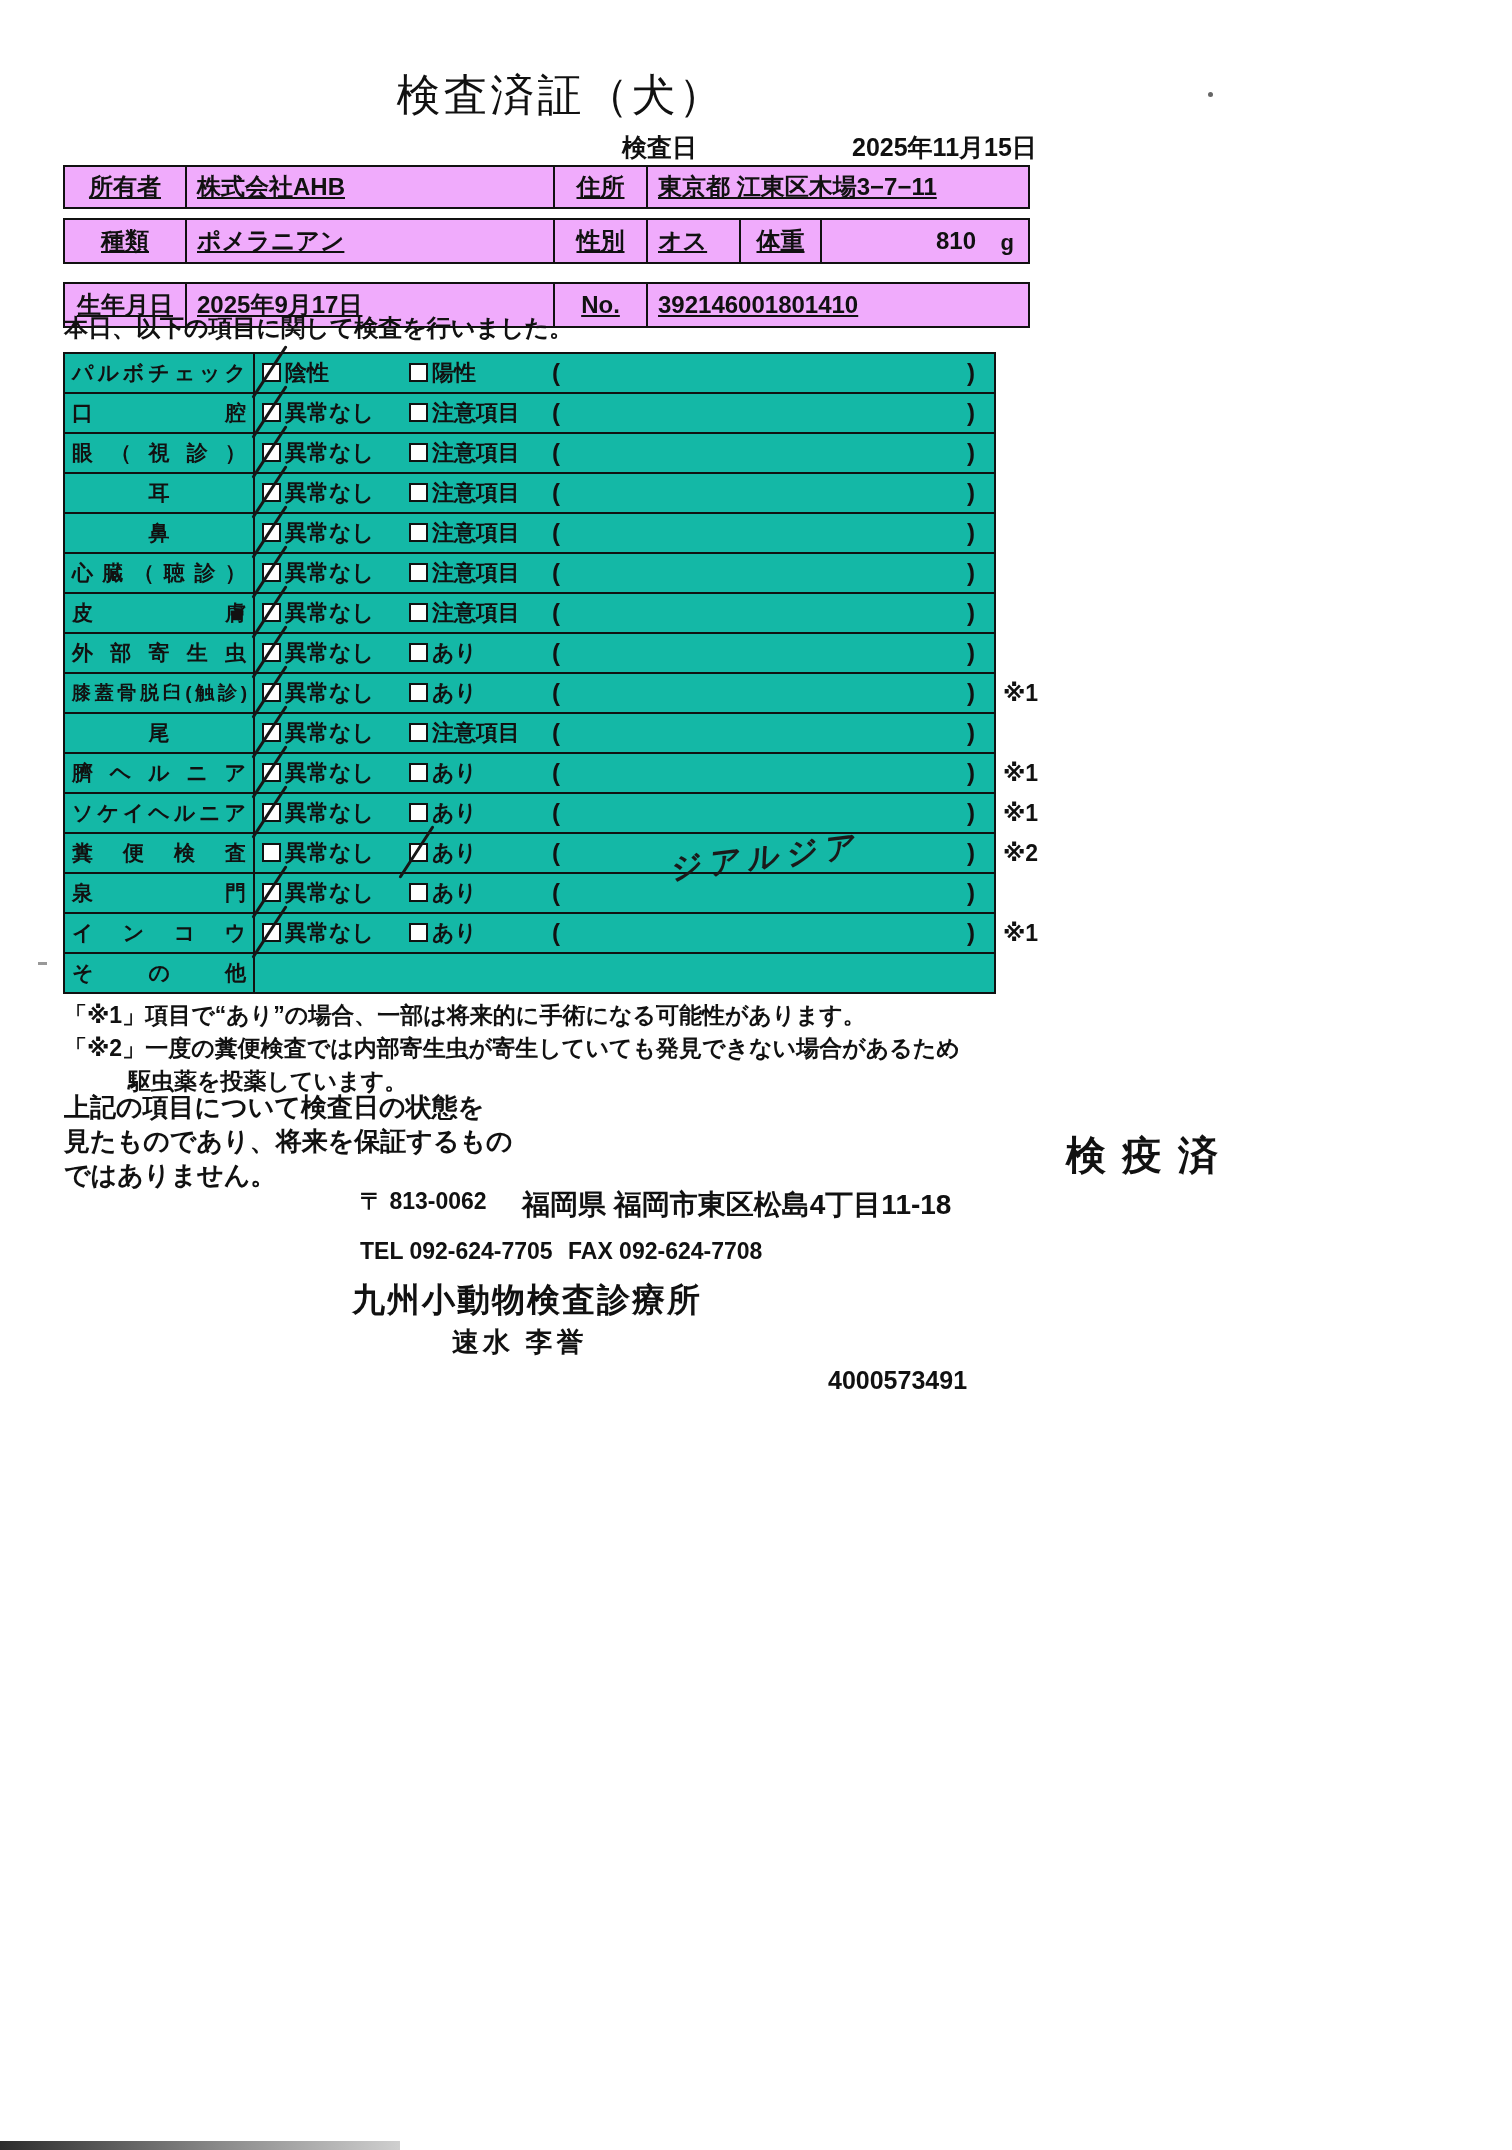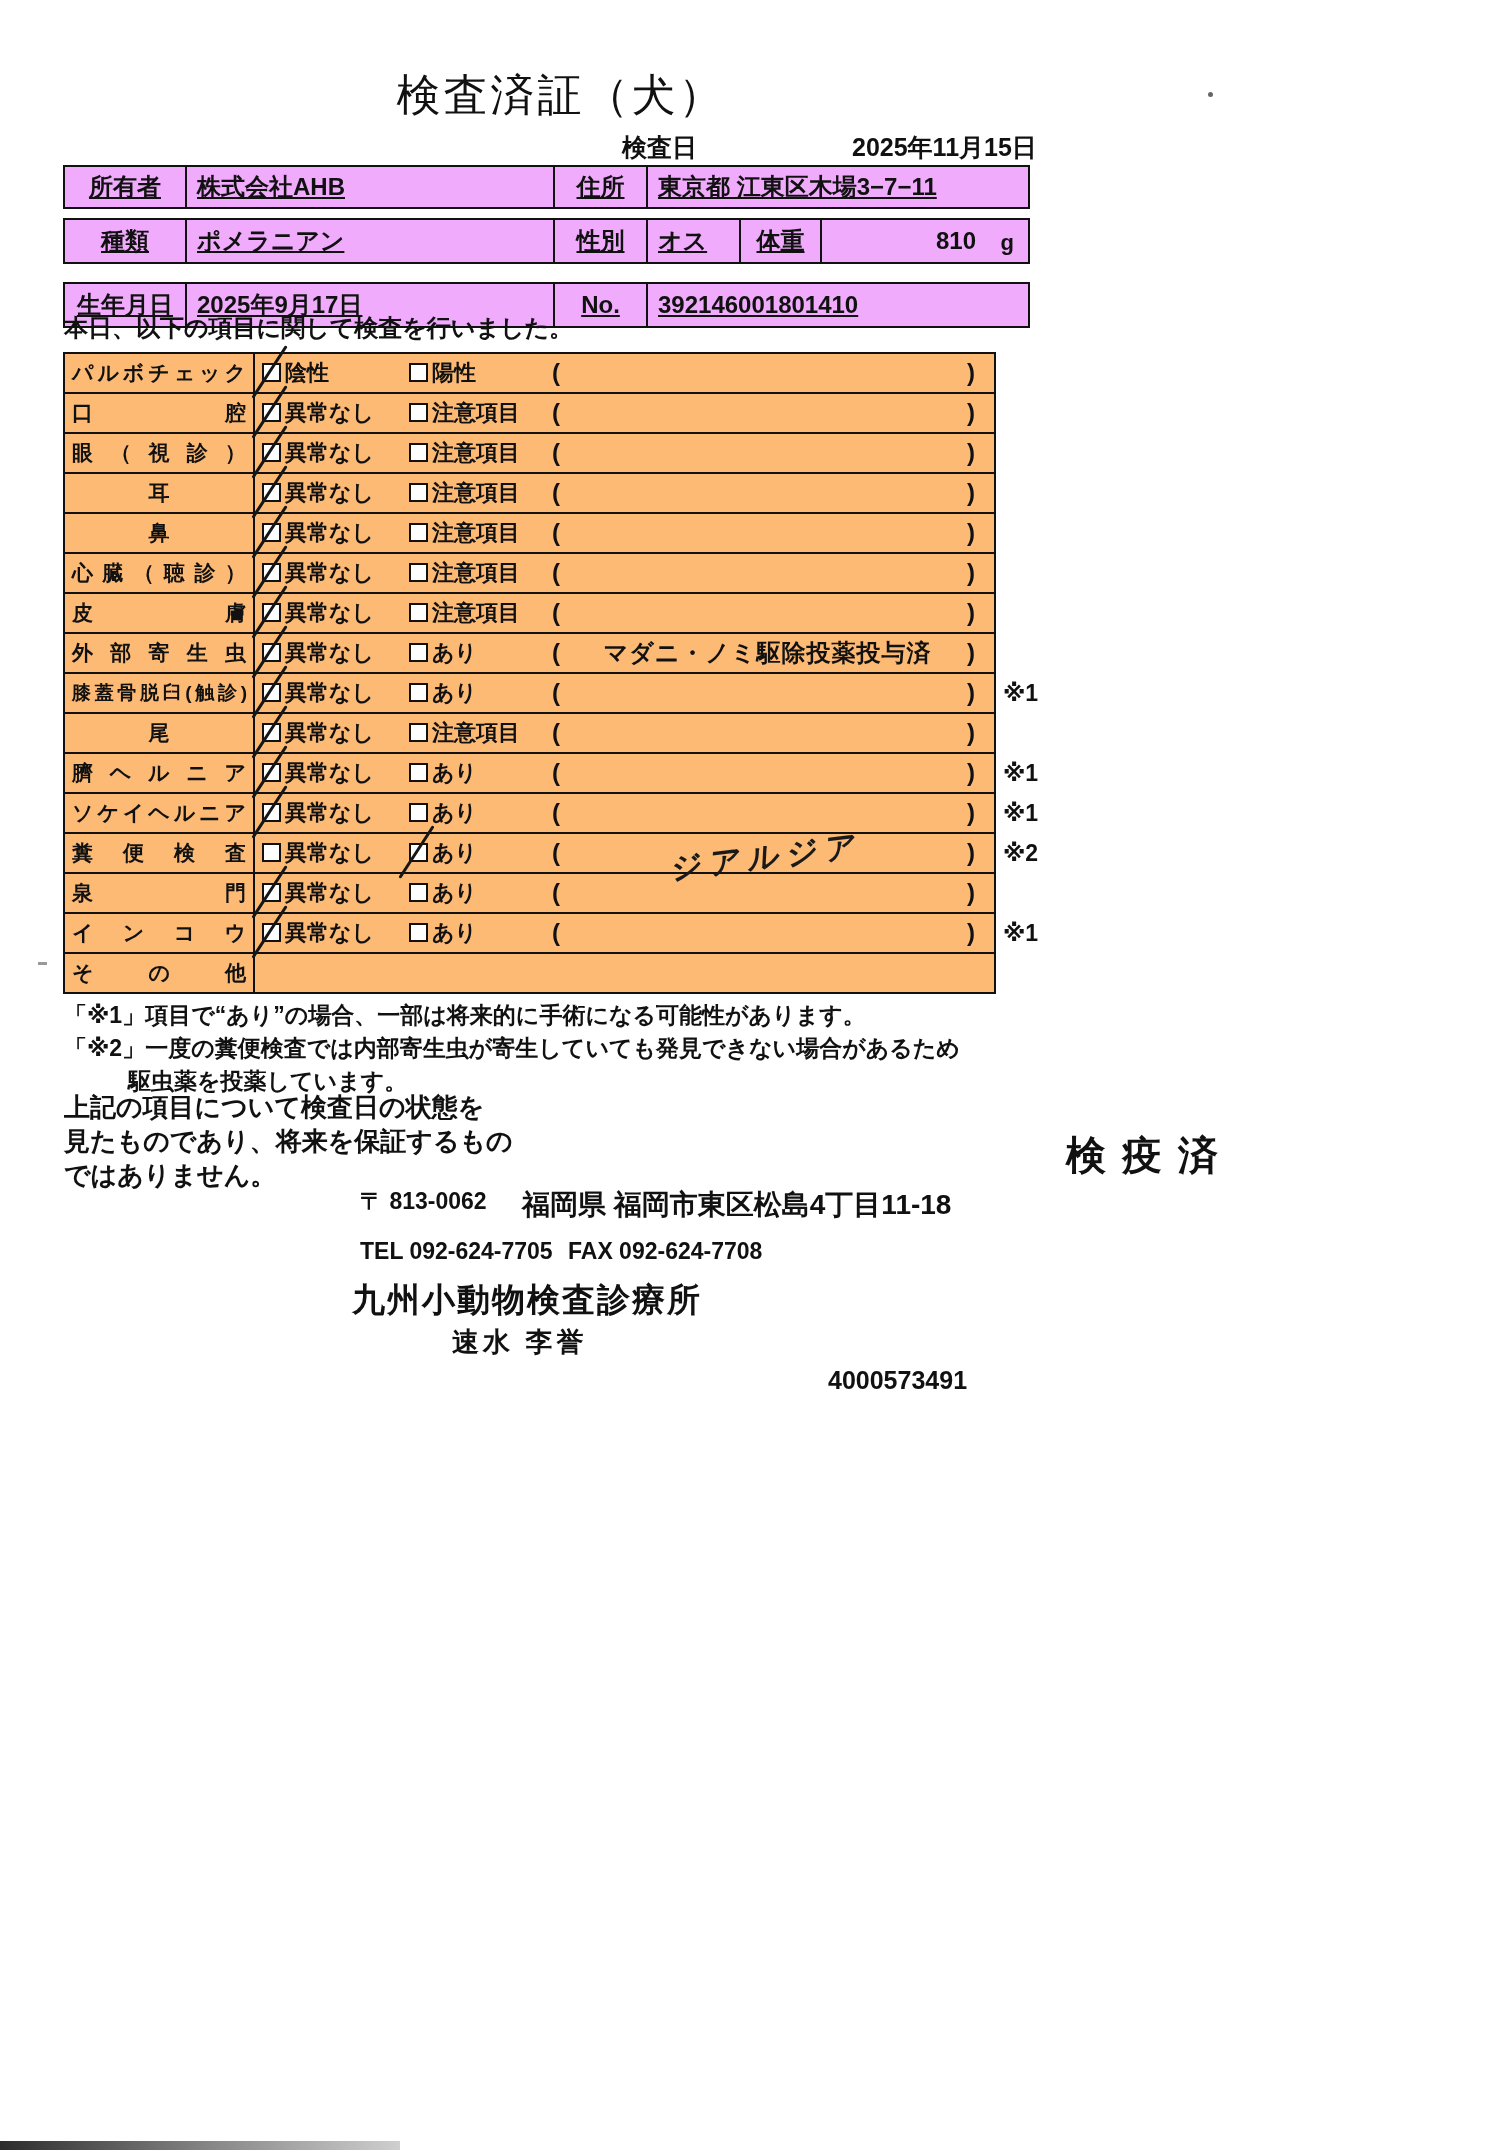--- a/index.html
+++ b/index.html
@@ -26,21 +26,21 @@
   .cell.last{border-right:none;}
   .w122{width:122px;} .w368{width:368px;} .w93{width:93px;} .w81{width:81px;}
   .wfill{flex:1;}
   .weight-cell{position:relative;}
   .weight-value{position:absolute;right:52px;top:0;line-height:42px;font-size:24px;font-weight:600;}
   .weight-unit{position:absolute;right:14px;top:2px;line-height:42px;font-size:22px;font-weight:600;}
 
   .intro{left:64px;top:312px;font-size:24px;font-weight:600;}
 
   
-  .chk-table{left:63px;top:352px;width:929px;border:2px solid #111;box-sizing:content-box;background:#fdba74;}
+  .chk-table{left:63px;top:352px;width:929px;border:2px solid #111;box-sizing:content-box;background:#14b8a6;}
   .t-row{position:relative;height:38px;border-bottom:2px solid #111;}
   .t-row:last-child{border-bottom:none;}
   .c-label{position:absolute;left:0;top:0;width:190px;height:100%;border-right:2px solid #111;box-sizing:border-box;
            padding:0 7px;font-size:21px;font-weight:600;line-height:38px;white-space:nowrap;overflow:hidden;}
   .c-label.spread{text-align:justify;text-align-last:justify;}
   .c-label.single{text-align:center;}
   .c-label.tight{font-size:19px;letter-spacing:-1px;}
   .c-box{position:absolute;width:15px;height:15px;border:2px solid #111;top:9px;background:#fff;}
   .b1{left:197px;} .b2{left:344px;}
   .c-opt{position:absolute;line-height:38px;font-size:22px;font-weight:600;white-space:nowrap;}
@@ -203,21 +203,20 @@
     <span class="c-note"></span>
     <div class="slash on pos1"></div>
   </div>
     <div class="t-row">
     <div class="c-label spread">外部寄生虫</div>
     <span class="c-box b1"></span>
     <span class="c-opt o1">異常なし</span>
     <span class="c-box b2"></span>
     <span class="c-opt o2">あり</span>
     <span class="c-open">(</span>
-    <span class="c-paren printed">マダニ・ノミ駆除投薬投与済</span>
     <span class="c-close">)</span>
     <span class="c-note"></span>
     <div class="slash on pos1"></div>
   </div>
     <div class="t-row">
     <div class="c-label spread tight">膝蓋骨脱臼(触診)</div>
     <span class="c-box b1"></span>
     <span class="c-opt o1">異常なし</span>
     <span class="c-box b2"></span>
     <span class="c-opt o2">あり</span>

